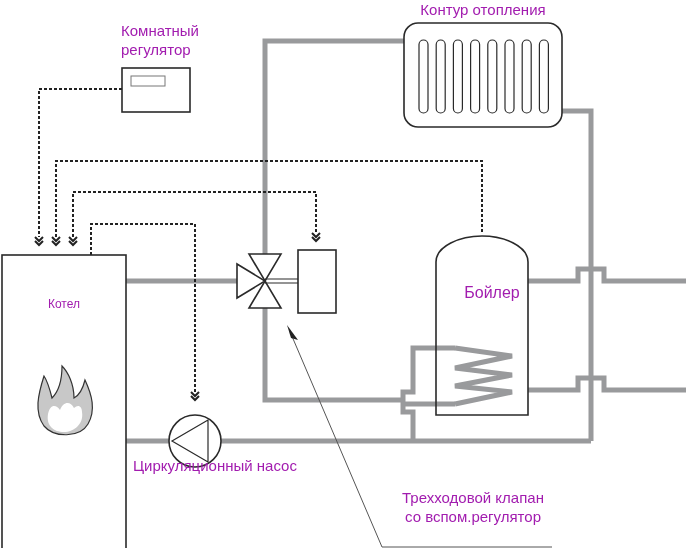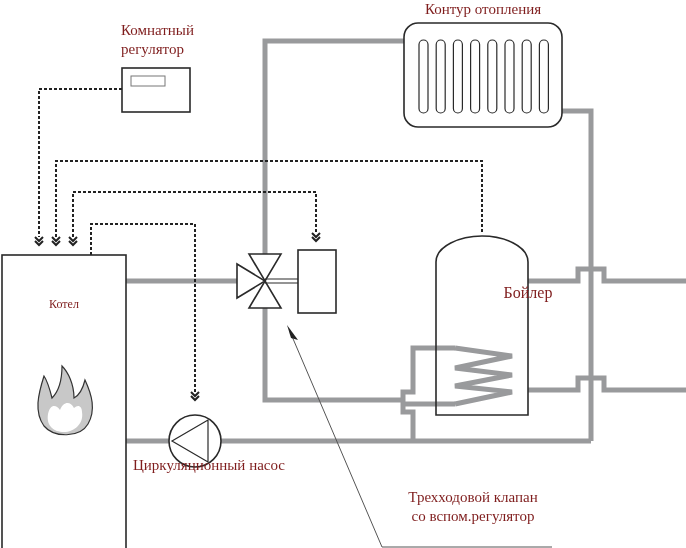--- a/index.html
+++ b/index.html
@@ -4,21 +4,21 @@
 <style>
   html, body { margin: 0; padding: 0; background: #ffffff; }
   body { width: 686px; height: 548px; overflow: hidden; position: relative;
          font-family: "Liberation Sans", sans-serif; }
   svg { position: absolute; left: 0; top: 0; }
   .pipe { fill: none; stroke: #999a9c; stroke-width: 5; stroke-linejoin: miter; stroke-linecap: butt; }
   .sig  { fill: none; stroke: #222; stroke-width: 2; stroke-dasharray: 3 2; }
   .outline { fill: #fff; stroke: #2a2a2a; stroke-width: 1.6; }
   .thin { fill: none; stroke: #2a2a2a; stroke-width: 1.2; }
   .chev { fill: none; stroke: #222; stroke-width: 2; }
-  .label { position: absolute; color: #7f1d1d; font-size: 15px; line-height: 19px; white-space: nowrap; font-family: Liberation Serif, serif; }
+  .label { position: absolute; color: #a21caf; font-size: 15px; line-height: 19px; white-space: nowrap; }
   .center { text-align: center; }
 </style>
 </head>
 <body>
 
 <svg width="686" height="548" viewBox="0 0 686 548">
 
   <g>
 
     <path class="pipe" d="M126 281 H237"></path>
@@ -111,21 +111,21 @@
 
 <div class="label" style="left:121px; top:21px;">
   <div>Комнатный</div>
   <div>регулятор</div>
 </div>
 
 <div class="label center" style="left:2px; top:295px; width:124px; font-size:12px;">
   <div>Котел</div>
 </div>
 
-<div class="label center" style="left:436px; top:283px; width:112px; font-size:16px;padding-left:36px;">
+<div class="label center" style="left:436px; top:283px; width:112px; font-size:16px;">
   <div>Бойлер</div>
 </div>
 
 <div class="label" style="left:133px; top:456px;">Циркуляционный насос</div>
 
 <div class="label center" style="left:388px; top:488px; width:170px;">
   <div>Трехходовой клапан</div>
   <div>со вспом.регулятор</div>
 </div>
 

